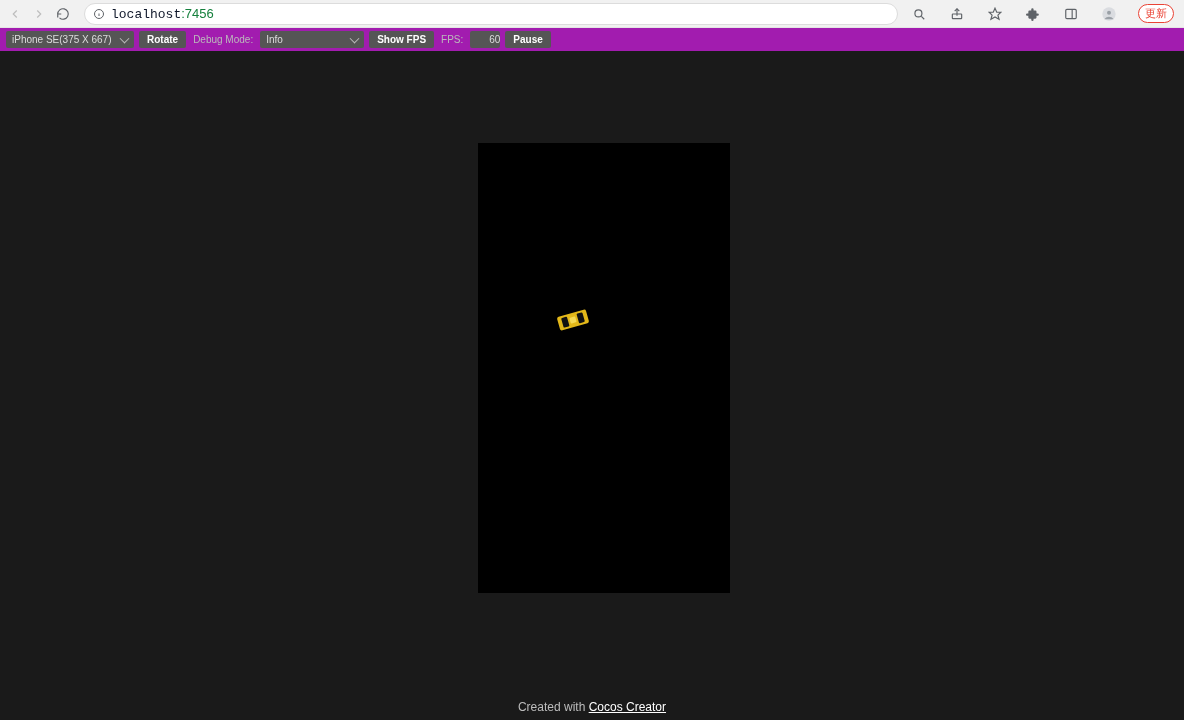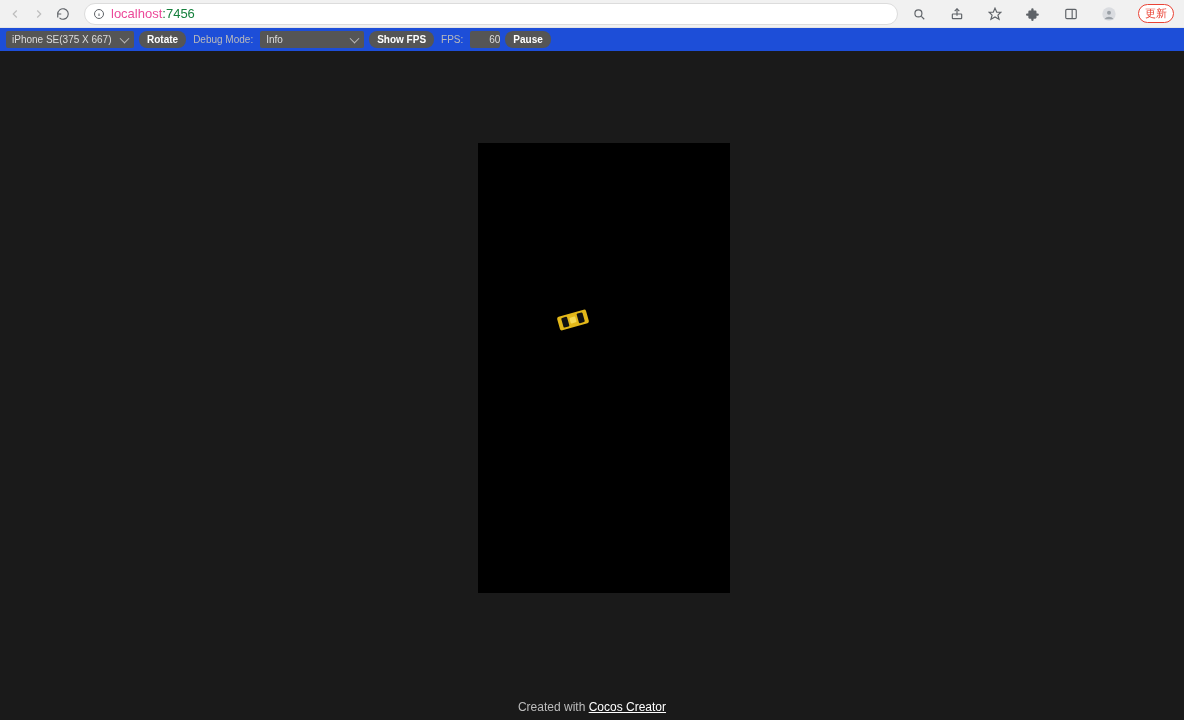--- a/index.html
+++ b/index.html
@@ -32,37 +32,37 @@
     align-items: center;
     padding: 0 8px;
     gap: 6px;
     font-size: 13px;
     color: #202124;
     margin: 0 6px;
     min-width: 0;
   }
   .url-info-icon { color:#5f6368; font-size:12px; }
   .url-text { display:flex; align-items:baseline; gap:0; }
-  .url-host { color:#ec4899; }
+  .url-host { color:#0f172a;font-family:Liberation Mono, monospace; }
   .url-port { color:#15803d; }
   .right-icons { display:flex; align-items:center; gap:20px; padding-right:4px; }
   .chip-update {
     border: 1px solid #ea4335;
     color: #ea4335;
     background: #fff;
     font-size: 11px;
     padding: 1px 6px;
     border-radius: 10px;
     cursor: pointer;
   }
 
   
   .dev-toolbar {
     height: 23px;
-    background: #1d4ed8;
+    background: #a21caf;
     display: flex;
     align-items: center;
     padding: 0 6px;
     gap: 5px;
     font-size: 10px;
     color: #d0d0d0;
   }
   .select-box {
     background: #555;
     color: #ddd;
@@ -88,21 +88,21 @@
     transform: translateY(-70%) rotate(45deg);
   }
   .toolbar-btn {
     background: #555;
     color: #fff;
     border: none;
     height: 17px;
     padding: 0 8px;
     font-size: 10px;
     font-weight: 600;
-    border-radius: 8px;
+    border-radius: 2px;
     cursor: pointer;
   }
   .toolbar-label { color:#bbb; padding: 0 2px; }
   .fps-box {
     background: #555;
     color: #ddd;
     height: 17px;
     width: 30px;
     font-size: 10px;
     display:flex; align-items:center; justify-content:flex-end;

